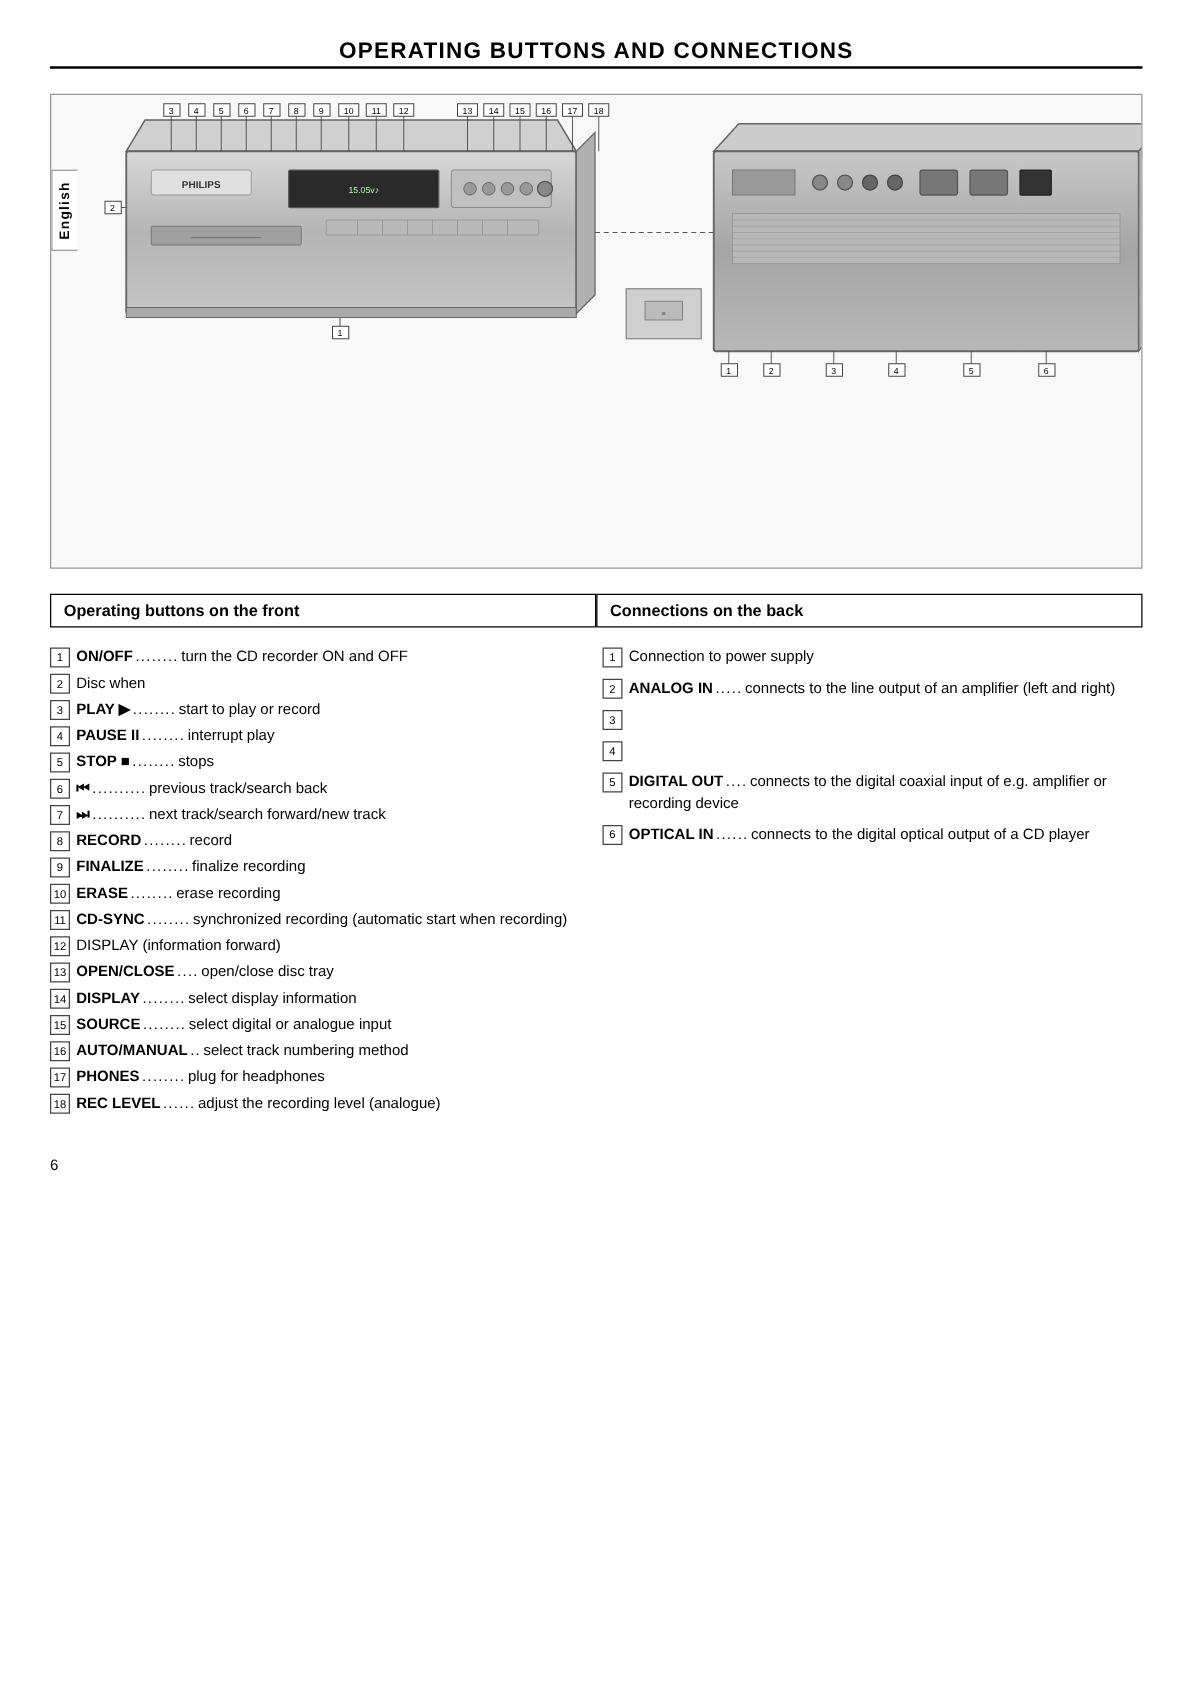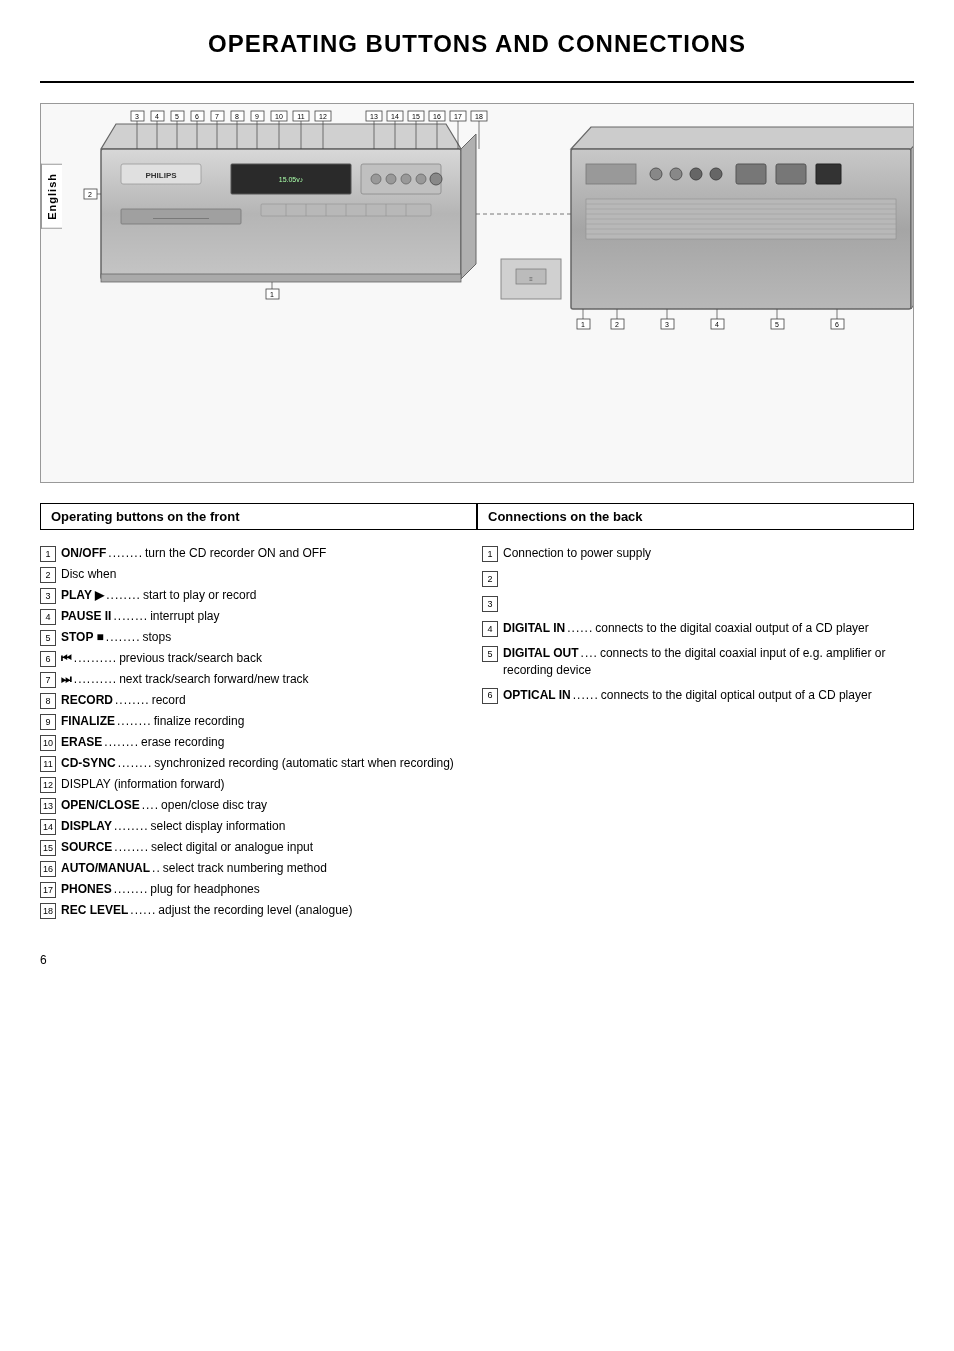--- a/index.html
+++ b/index.html
@@ -7,25 +7,25 @@
       font-family: Arial, Helvetica, sans-serif;
       font-size: 13px;
       background: #fff;
       color: #000;
       width: 954px;
       min-height: 1351px;
       padding: 30px 40px;
     }
 
     .page-title {
-      font-size: 24px;
+      font-size: 18px;
       font-weight: bold;
       text-align: center;
       border-bottom: 2px solid #000;
-      padding-bottom: 23px;
+      padding-bottom: 2px;
       margin-bottom: 20px;
       letter-spacing: 1px;
     }
 
     .diagram-area {
       border: 1px solid #999;
       width: 100%;
       height: 380px;
       position: relative;
       margin-bottom: 20px;
@@ -377,27 +377,27 @@
       </div>
     </div>
 
   <div class="items-col" id="back-list">
       <div class="item-line" style="margin-bottom: 8px;">
         <span class="item-num">1</span>
         <span>Connection to power supply</span>
       </div>
       <div class="item-line" style="margin-bottom: 8px;">
         <span class="item-num">2</span>
+        <span><strong>ANALOG IN</strong><span class="item-dots">.....</span>connects to the line output of an amplifier (left and right)</span>
       </div>
       <div class="item-line" style="margin-bottom: 8px;">
         <span class="item-num">3</span>
       </div>
       <div class="item-line" style="margin-bottom: 8px;">
         <span class="item-num">4</span>
-        <span><strong>DIGITAL IN</strong><span class="item-dots">......</span>connects to the digital coaxial output of a CD player</span>
       </div>
       <div class="item-line" style="margin-bottom: 8px;">
         <span class="item-num">5</span>
         <span><strong>DIGITAL OUT</strong><span class="item-dots">....</span>connects to the digital coaxial input of e.g. amplifier or recording device</span>
       </div>
       <div class="item-line" style="margin-bottom: 8px;">
         <span class="item-num">6</span>
         <span><strong>OPTICAL IN</strong><span class="item-dots">......</span>connects to the digital optical output of a CD player</span>
       </div>
     </div>

